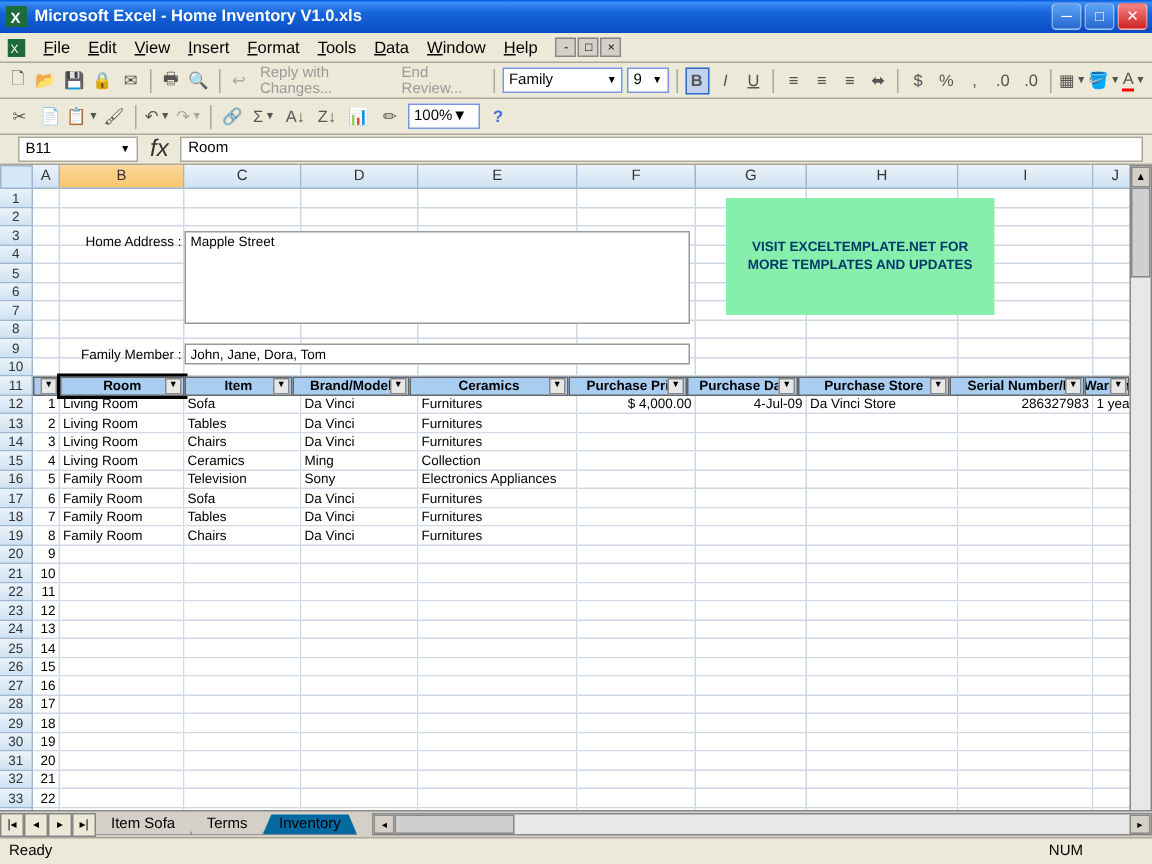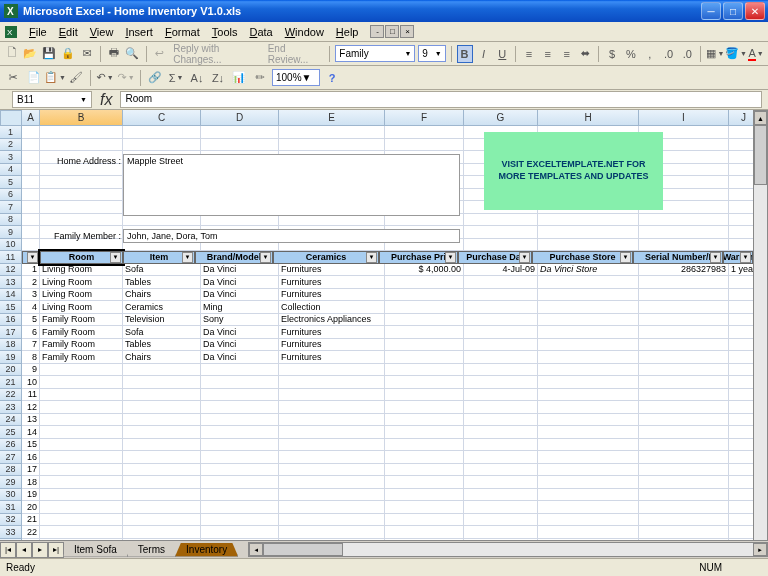--- a/index.html
+++ b/index.html
@@ -57,21 +57,21 @@
 
 .headerrow .cell { background: #a8cdf0; border: 1px solid #666; font-weight: bold; font-size: 9px; justify-content: center; position: relative; }
 .filter-arrow { position: absolute; right: 1px; width: 11px; height: 11px; background: #e8e8e8; border: 1px solid #888; font-size: 6px; display: flex; align-items: center; justify-content: center; }
 
 .datarow .cell { background: white; }
 
 .sheettabs { position: absolute; bottom: 18px; left: 0; right: 0; height: 18px; background: #d4d0c8; display: flex; align-items: center; border-top: 1px solid #888; }
 .tabnav { display: flex; gap: 0; }
 .tabnavbtn { width: 16px; height: 16px; border: 1px solid #888; background: #ece9d8; font-size: 8px; display:flex;align-items:center;justify-content:center; }
 .sheettab { padding: 1px 10px; font-size: 10px; background: #d4d0c8; border: 1px solid #888; border-top: none; margin-left: -1px; clip-path: polygon(6px 0, calc(100% - 6px) 0, 100% 100%, 0 100%); }
-.sheettab.active { background: #a16207; font-weight: normal; }
+.sheettab.active { background: #0369a1; font-weight: normal; }
 .hscroll { flex: 1; margin-left: 10px; height: 15px; background: #e8e8e8; border: 1px solid #888; position: relative; }
 .hscroll .thumb { position: absolute; left: 14px; width: 80px; height: 100%; background: #cfcfcf; border: 1px solid #888; }
 .hscroll .sbtn { position: absolute; width: 14px; height: 100%; background: #d4d0c8; border: 1px solid #888; font-size: 7px; display:flex;align-items:center;justify-content:center; }
 
 .vscroll { position: absolute; right: 0; top: 0; bottom: 0; width: 15px; background: #e8e8e8; border: 1px solid #888; }
 .vscroll .thumb { position: absolute; top: 14px; height: 60px; width: 100%; background: #cfcfcf; border: 1px solid #888; }
 .vscroll .sbtn { position: absolute; height: 14px; width: 100%; background: #d4d0c8; border: 1px solid #888; font-size:7px;display:flex;align-items:center;justify-content:center; }
 
 .statusbar { position: absolute; bottom: 0; left: 0; right: 0; height: 18px; background: #ece9d8; border-top: 1px solid #aca899; display: flex; align-items: center; padding: 0 6px; font-size: 10px; }
 .statusbar .num { margin-left: auto; margin-right: 40px; }
@@ -378,21 +378,21 @@
       </div>
       <div class="row datarow">
         <div class="rowhead">12</div>
         <div class="cell ralign" style="width: 18px;">1</div>
         <div class="cell" style="width: 83px;">Living Room</div>
         <div class="cell" style="width: 78px;">Sofa</div>
         <div class="cell" style="width: 78px;">Da Vinci</div>
         <div class="cell" style="width: 106px;">Furnitures</div>
         <div class="cell ralign" style="width: 79px;">$        4,000.00</div>
         <div class="cell ralign" style="width: 74px;">4-Jul-09</div>
-        <div class="cell" style="width: 101px; font-style: italic;">Da Vinci Store</div>
+        <div class="cell" style="width: 101px;">Da Vinci Store</div>
         <div class="cell ralign" style="width: 90px;">286327983</div>
         <div class="cell" style="width: 30px;">1 year</div>
       </div>
       <div class="row datarow">
         <div class="rowhead">13</div>
         <div class="cell ralign" style="width: 18px;">2</div>
         <div class="cell" style="width: 83px;">Living Room</div>
         <div class="cell" style="width: 78px;">Tables</div>
         <div class="cell" style="width: 78px;">Da Vinci</div>
         <div class="cell" style="width: 106px;">Furnitures</div>

